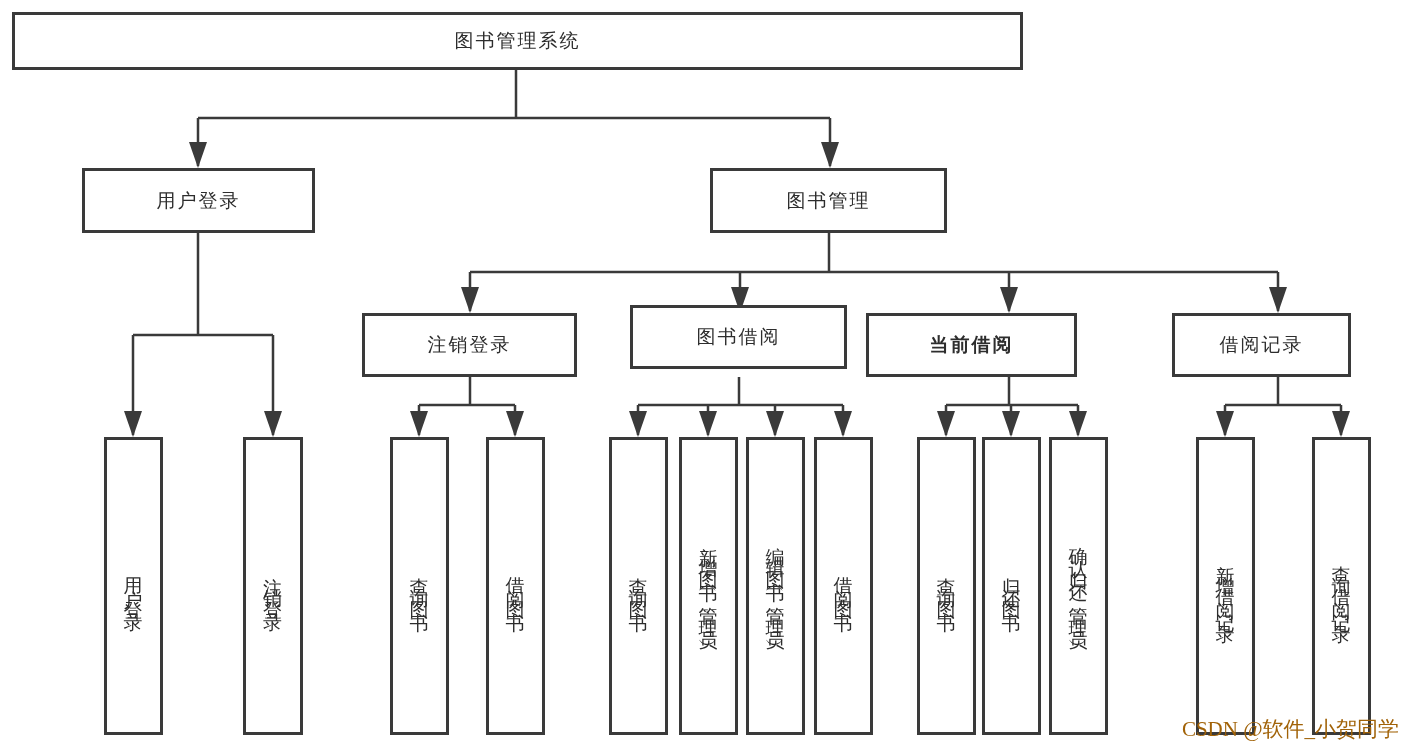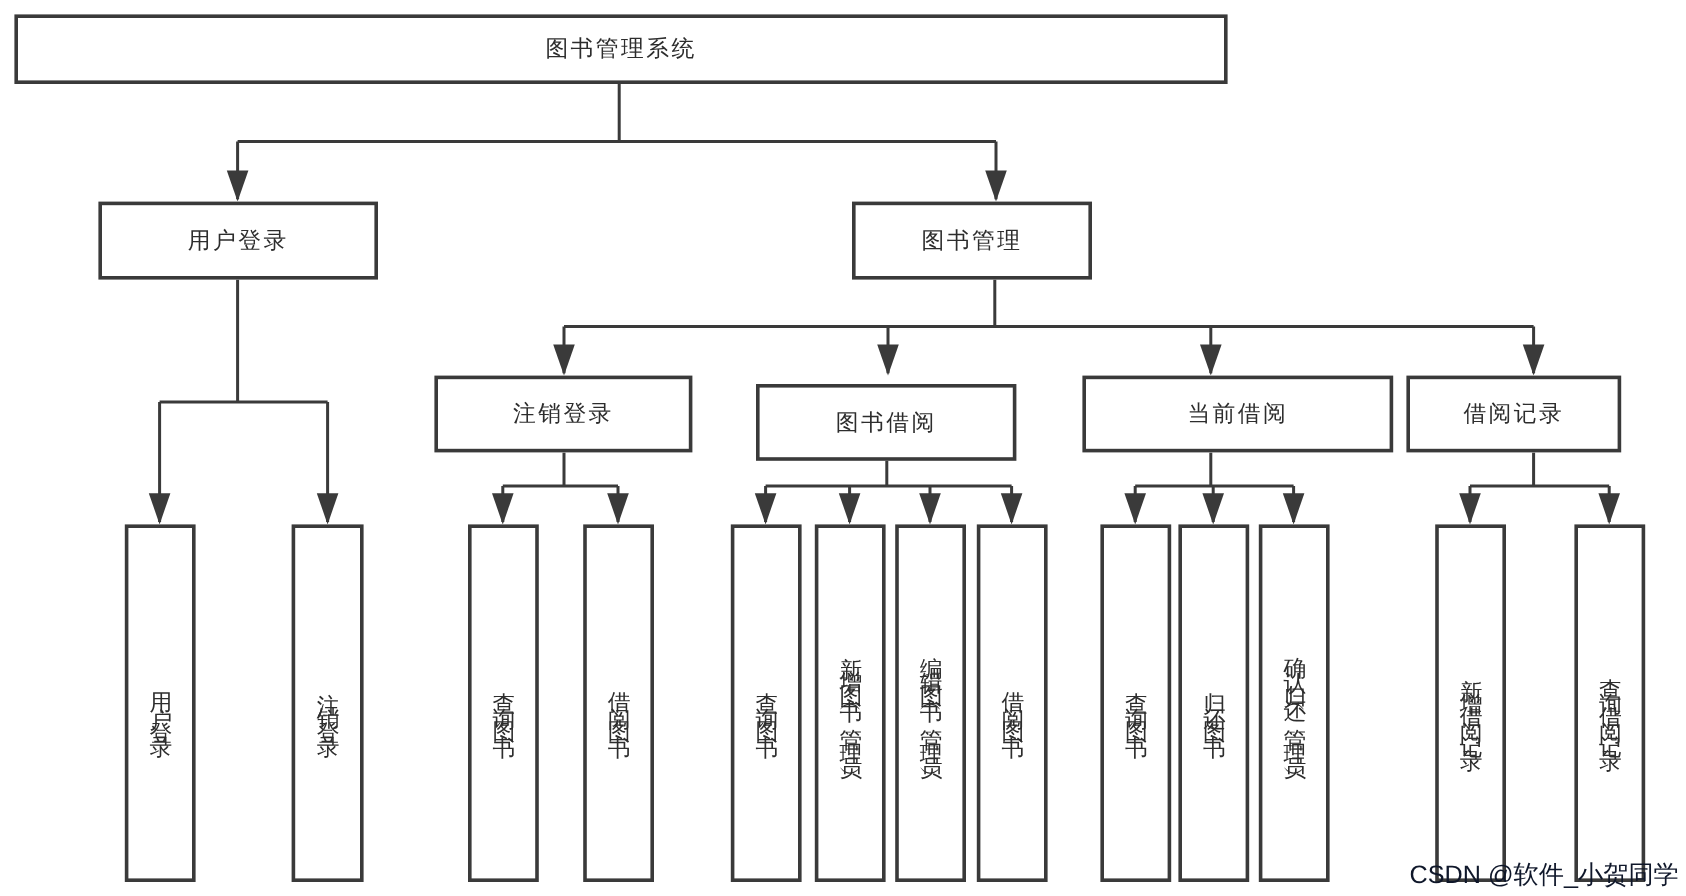--- a/index.html
+++ b/index.html
@@ -47,23 +47,23 @@
     text-orientation: mixed;
     font-size: 19px;
     letter-spacing: 12px;
     line-height: 1;
     white-space: nowrap;
   }
   #watermark {
     position: absolute;
     right: 6px;
     bottom: 4px;
-    font-family: Liberation Sans, sans-serif;
+    font-family: Liberation Serif, serif;
     font-size: 21px;
-    color: #0f172a;
+    color: #a16207;
     z-index: 3;
     white-space: nowrap;
   }
 </style>
 </head>
 <body>
 
 <div id="canvas">
 
   <svg id="connectors" width="1405" height="747">
@@ -106,31 +106,31 @@
     </g>
   </svg>
 
   <div class="h-node" style="left:12px; top:12px; width:1011px; height:58px;">
     <span>图书管理系统</span>
   </div>
 
   <div class="h-node" style="left:82px; top:168px; width:233px; height:65px;">
     <span>用户登录</span>
   </div>
-  <div class="h-node" style="left:710px; top:168px; width:200px; height:65px;">
+  <div class="h-node" style="left:710px; top:168px; width:237px; height:65px;">
     <span>图书管理</span>
   </div>
 
   <div class="h-node" style="left:362px; top:313px; width:215px; height:64px;">
     <span>注销登录</span>
   </div>
-  <div class="h-node" style="left:630px; top:320px; width:217px; height:64px;">
+  <div class="h-node" style="left:630px; top:305px; width:217px; height:64px;">
     <span>图书借阅</span>
   </div>
-  <div class="h-node" style="left:902px; top:313px; width:259px; height:64px;">
+  <div class="h-node" style="left:866px; top:313px; width:211px; height:64px;font-weight:bold;">
     <span>当前借阅</span>
   </div>
   <div class="h-node" style="left:1172px; top:313px; width:179px; height:64px;">
     <span>借阅记录</span>
   </div>
 
   <div class="v-node" style="left:104px;">
     <span class="v-label">用户登录</span>
   </div>
   <div class="v-node" style="left:243px; width:60px;">

